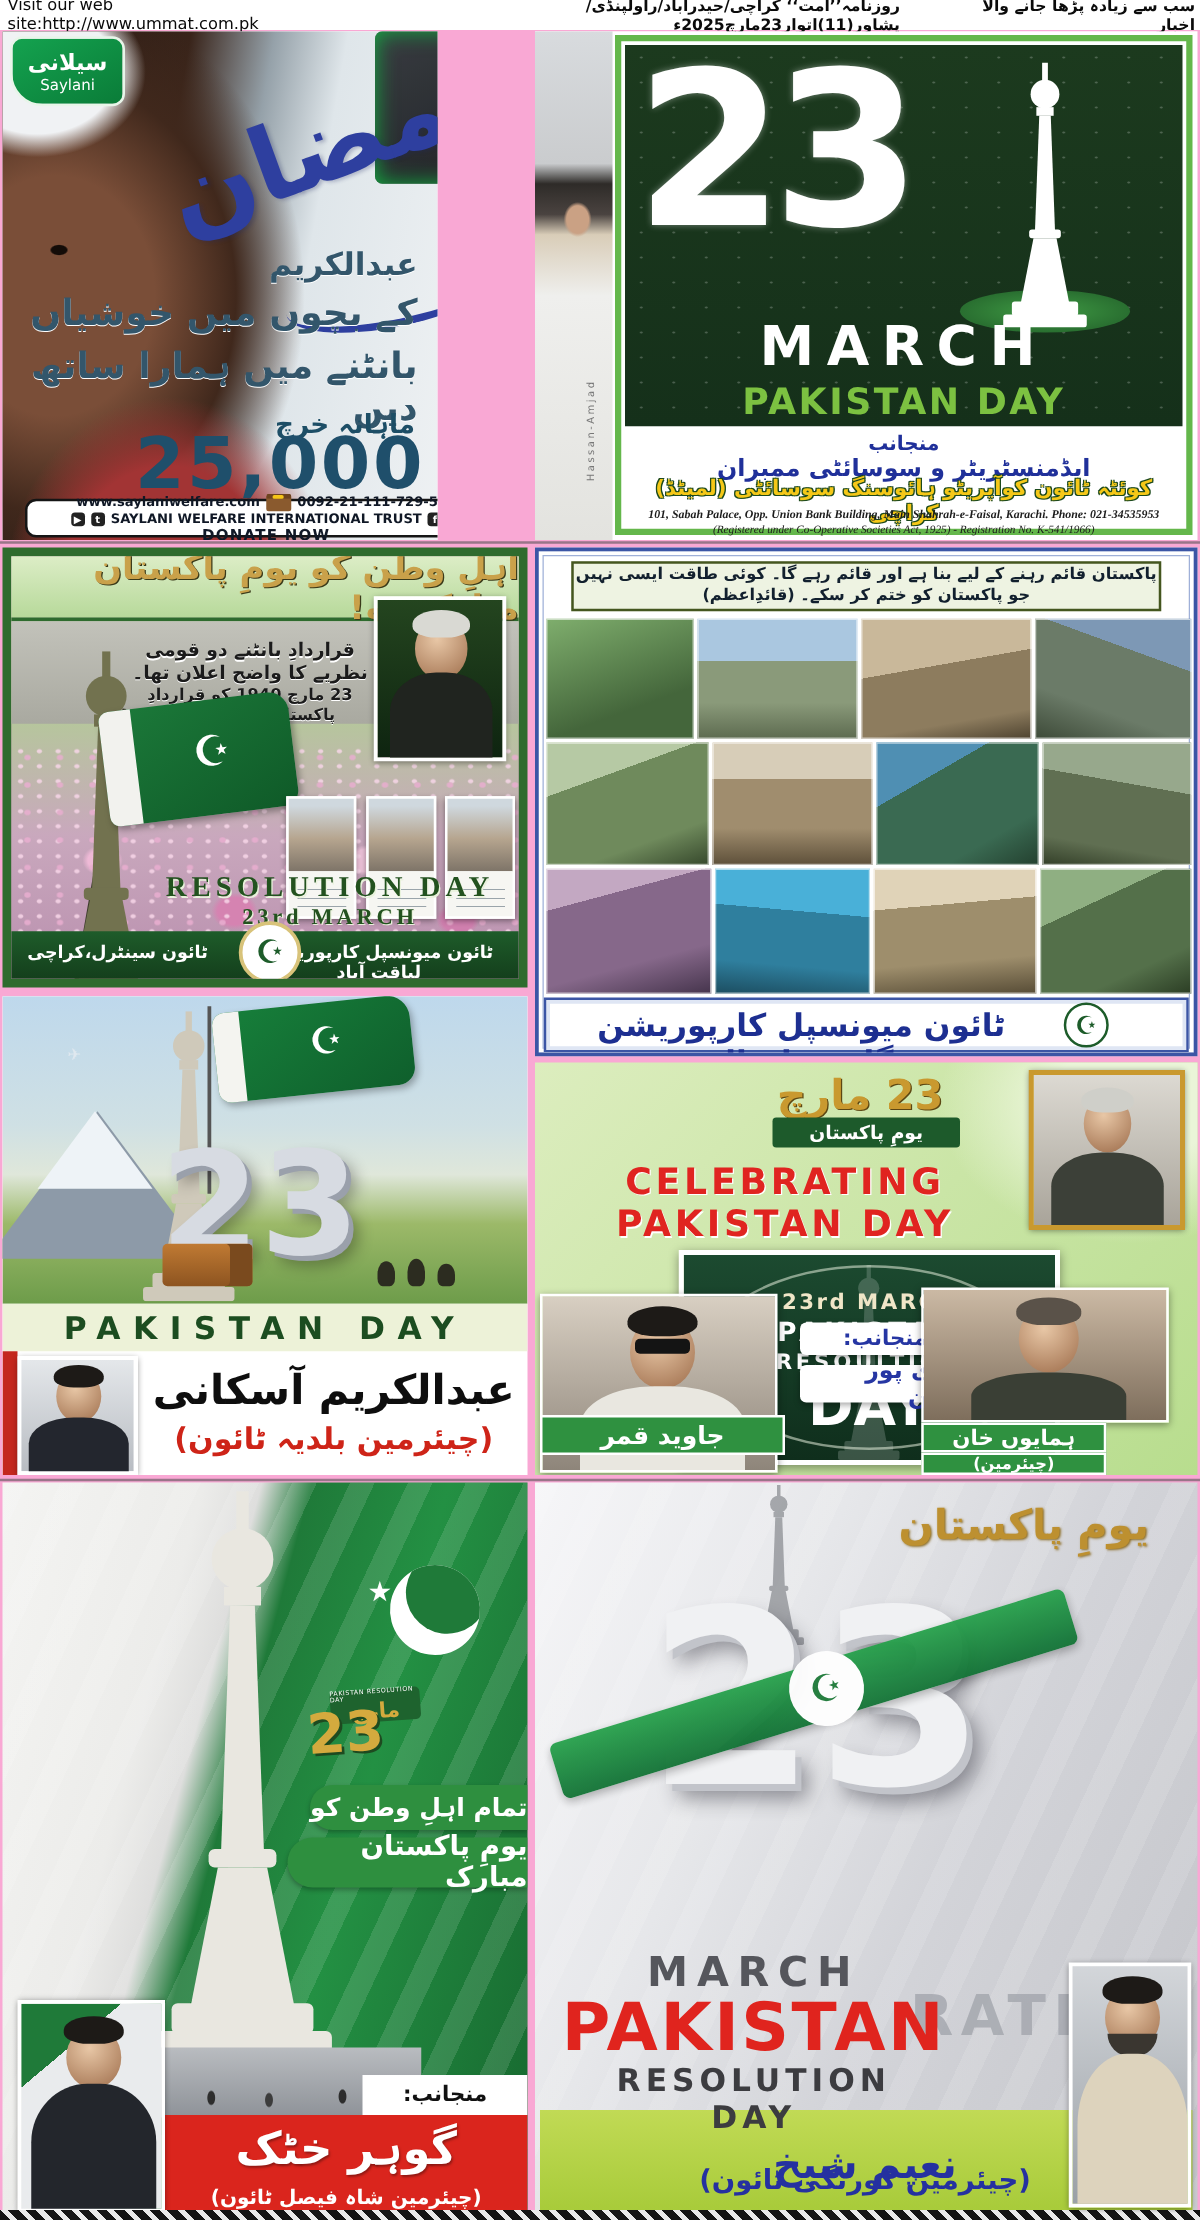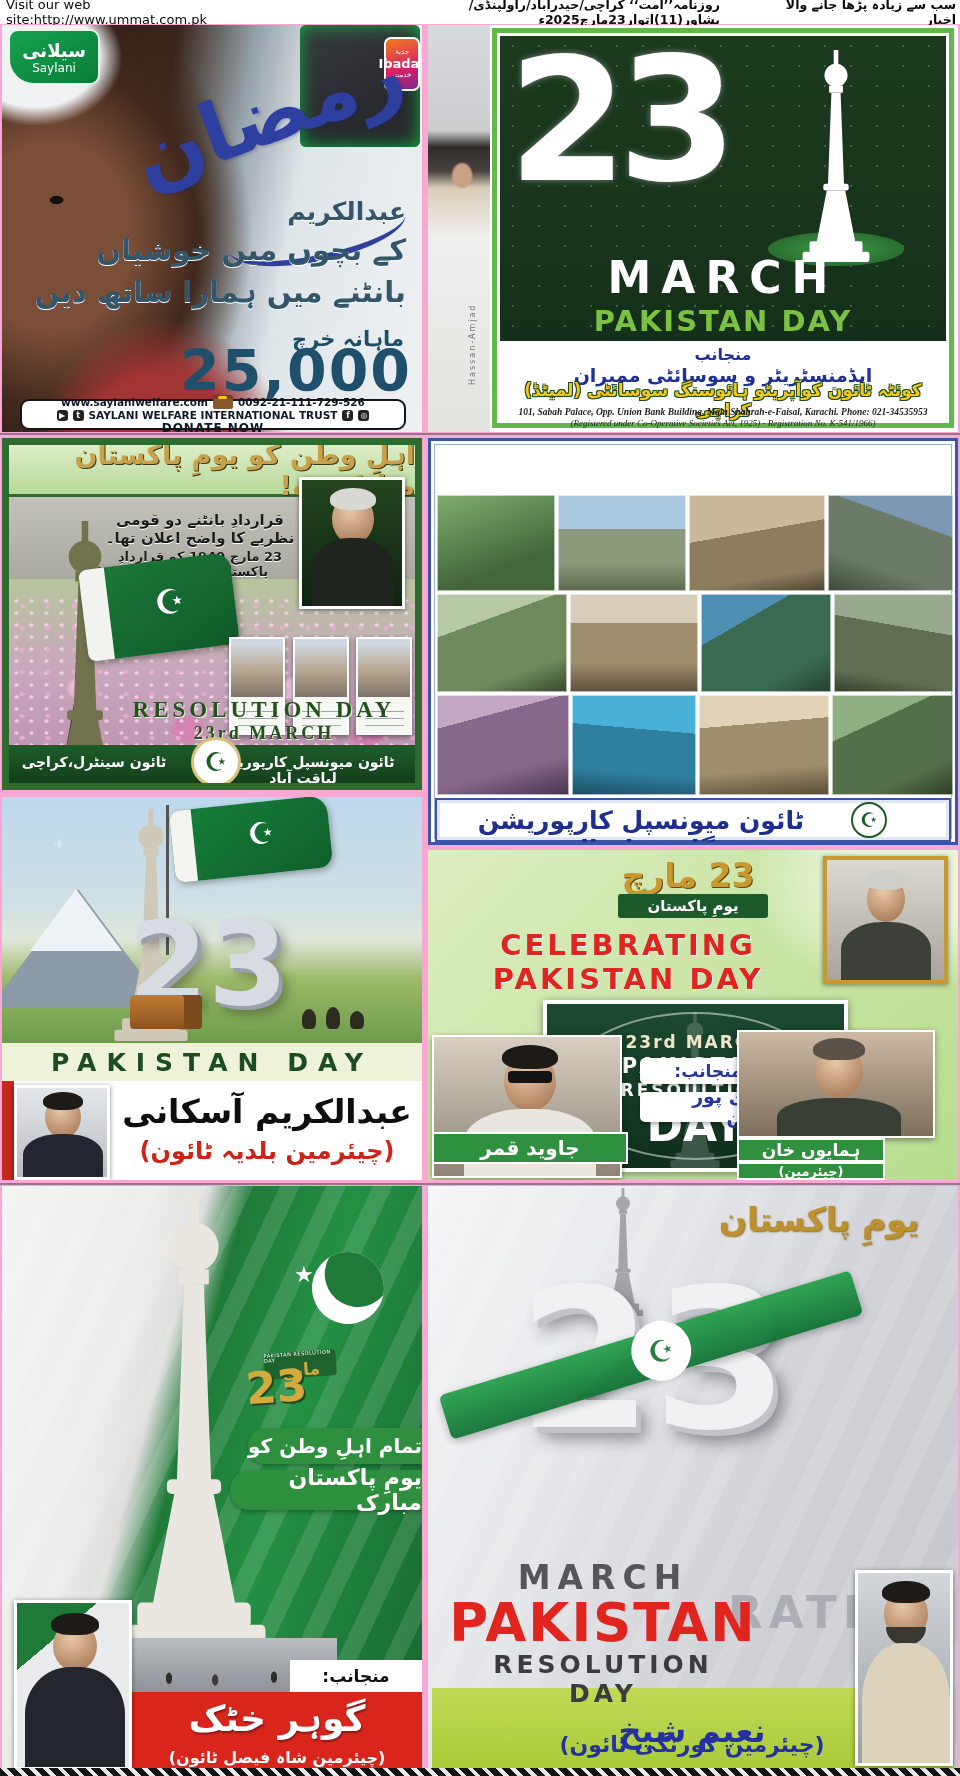--- a/index.html
+++ b/index.html
@@ -167,21 +167,21 @@
   </svg>
 
   <div class="abs hdr">
     <span style="padding-left:6px">Visit our web site:http://www.ummat.com.pk</span>
     <span class="sp"></span>
     <span class="u b" style="font-size:12.5px">روزنامہ’’امت‘‘ کراچی/حیدرآباد/راولپنڈی/پشاور(11)اتوار23مارچ2025ء</span>
     <span style="width:34px"></span>
     <span class="u b" style="font-size:12.5px;padding-right:4px">سب سے زیادہ پڑھا جانے والا اخبار</span>
   </div>
 
-  <div class="ad" style="left:2px;top:25px;width:420px;height:407px">
+  <div class="ad" style="left:2px;top:25px;width:348px;height:407px">
     <div class="abs say-bg"></div>
     <div class="abs say-tv"></div>
     <div class="abs say-logo">
       <span class="u" style="font-size:18px;font-weight:bold">سیلانی</span>
       <span style="font-size:12px">Saylani</span>
     </div>
     <div class="abs ibadat">
       <span class="u" style="font-size:7px">جذبۂ</span>
       <span style="font-size:13px;font-weight:bold">Ibadat</span>
       <span class="u" style="font-size:7px">خدمت</span>
@@ -275,20 +275,24 @@
     <div class="abs l-strip">
       <span class="abs u b" style="right:4px;top:9px;width:216px;text-align:center;font-size:14px;color:#fff">ٹائون میونسپل کارپوریشن لیاقت آباد</span>
       <span class="abs u b" style="left:10px;top:9px;width:150px;text-align:center;font-size:14px;color:#fff">ٹائون سینٹرل،کراچی</span>
     </div>
     <div class="abs crest" style="left:182px;top:292px;width:50px;height:50px;border:3px solid #d8c37a;font-size:26px">
         <span>☪</span>
       </div>
   </div>
 
   <div class="ad g-ad" style="left:428px;top:438px;width:530px;height:407px">
+    <div class="abs g-quote u">
+      <span class="g-q">پاکستان قائم رہنے کے لیے بنا ہے اور قائم رہے گا۔ کوئی طاقت ایسی نہیں</span>
+      <span class="g-q">جو پاکستان کو ختم کر سکے۔ (قائدِاعظم)</span>
+    </div>
 
     <div class="tile" style="left:6px;top:54px;width:118px;height:96px;background:linear-gradient(160deg,#7fae6d,#44663b 70%)"></div>
     <div class="tile" style="left:127px;top:54px;width:128px;height:96px;background:linear-gradient(180deg,#aac7e0 0 35%,#8a9a7a 35% 70%,#5d6b50 100%)"></div>
     <div class="tile" style="left:258px;top:54px;width:136px;height:96px;background:linear-gradient(170deg,#c9b89a 0 40%,#8d7c5e 40% 80%,#4e4330 100%)"></div>
     <div class="tile" style="left:397px;top:54px;width:125px;height:96px;background:linear-gradient(200deg,#7d98b5 0 30%,#6b7b68 30% 70%,#3d4a38 100%)"></div>
     <div class="tile" style="left:6px;top:153px;width:130px;height:98px;background:linear-gradient(160deg,#b6c9a4 0 30%,#6f8a5c 30% 75%,#36482c 100%)"></div>
     <div class="tile" style="left:139px;top:153px;width:128px;height:98px;background:linear-gradient(180deg,#d7cdb8 0 30%,#a08d6e 30% 70%,#5e503a 100%)"></div>
     <div class="tile" style="left:270px;top:153px;width:130px;height:98px;background:linear-gradient(150deg,#4f8fb3 0 30%,#3a6a52 30% 75%,#23402f 100%)"></div>
     <div class="tile" style="left:403px;top:153px;width:119px;height:98px;background:linear-gradient(190deg,#97a88c 0 35%,#606f52 35% 80%,#333f28 100%)"></div>
     <div class="tile" style="left:6px;top:254px;width:132px;height:100px;background:linear-gradient(165deg,#c3a8c2 0 25%,#86688a 25% 70%,#45344c 100%)"></div>

